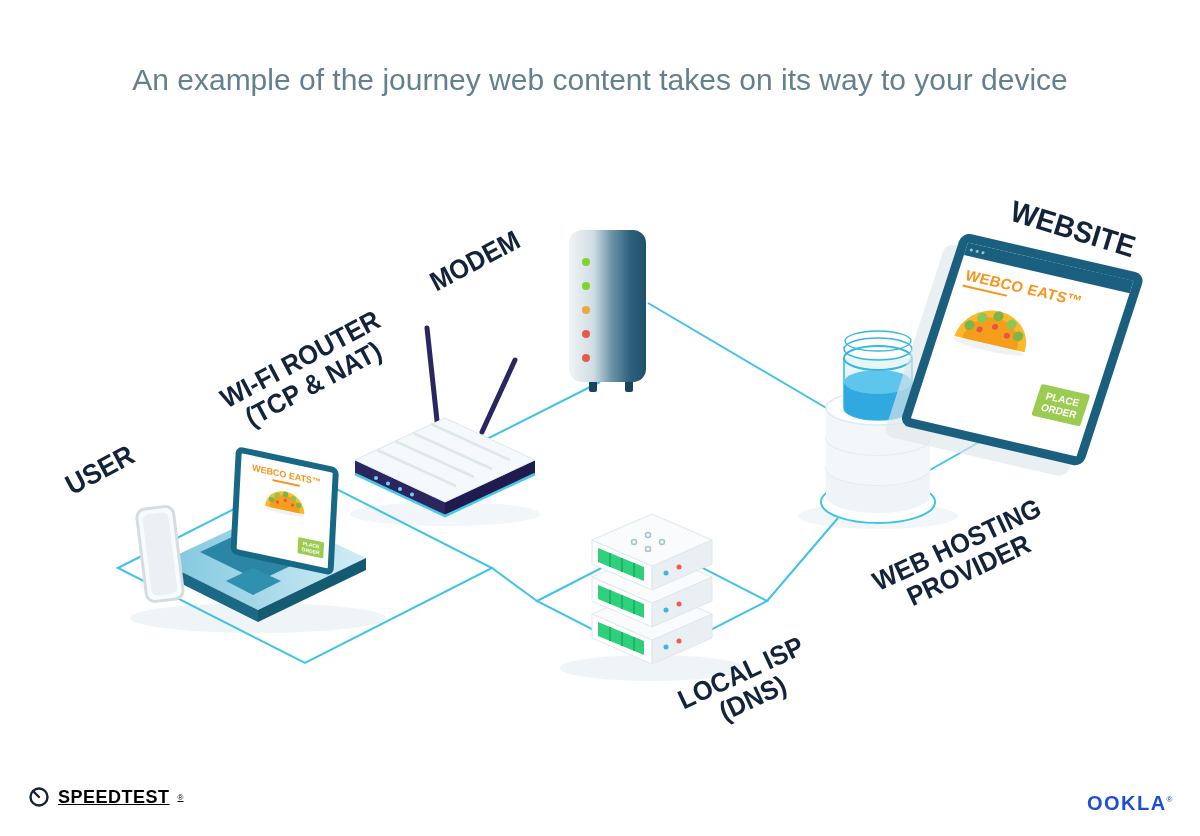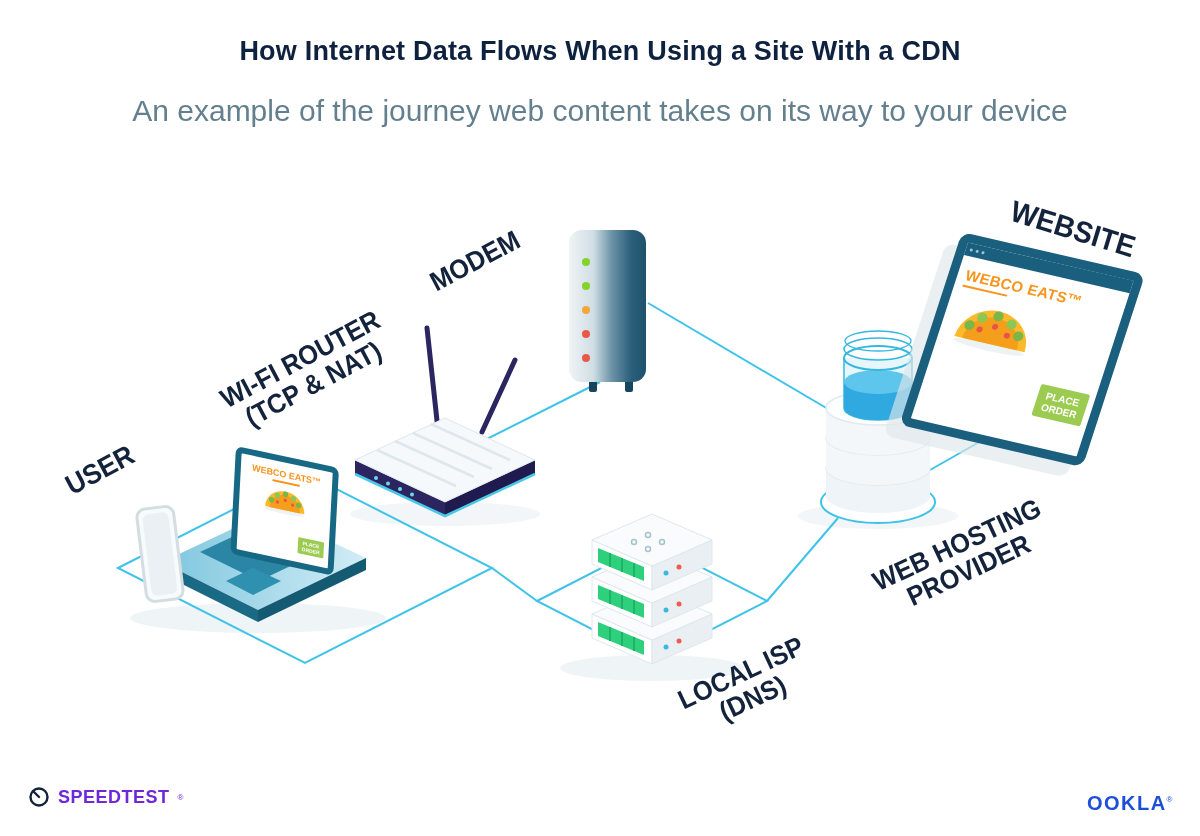--- a/index.html
+++ b/index.html
@@ -52,33 +52,32 @@
   .ww-body { position:relative; height:calc(100% - 13px); padding:10px 8px 0; }
   .ww-brand { color:#f7941d; font-weight:800; font-size:15px; letter-spacing:.3px; white-space:nowrap; }
   .ww-underline { width:46px; height:2px; background:#f7941d; border-radius:2px; margin-top:2px; }
   .ww-taco { width:84px; height:50px; margin:8px 0 0 2px; display:block; }
   .ww-order { position:absolute; right:6px; bottom:30px; background:#9ccb52; color:#fff;
       font-weight:700; font-size:10px; line-height:1.15; text-align:center; padding:5px 7px;
       border-radius:2px; display:flex; flex-direction:column; }
 
   
   .speedtest-logo { position:absolute; left:28px; top:786px; z-index:6; display:flex;
-      align-items:center; gap:8px; color:#6d28d9; }
+      align-items:center; gap:8px; color:#000000;text-decoration:underline; }
   .st-text { font-size:18px; font-weight:800; letter-spacing:.5px; }
   .logo-mark { font-size:8px; vertical-align:super; font-weight:400; }
   .ookla-logo { position:absolute; right:26px; top:792px; z-index:6; font-size:20px;
       font-weight:800; letter-spacing:1.5px; color:#1d4ed8; }
 </style>
 </head>
 <body>
 
 <div class="canvas">
 
   <header class="header">
-    <h1>How Internet Data Flows When Using a Site With a CDN</h1>
     <p>An example of the journey web content takes on its way to your device</p>
   </header>
 
   <svg class="diagram" width="1200" height="836" viewBox="0 0 1200 836">
     <defs>
       <linearGradient id="modemGrad" x1="0" y1="0" x2="1" y2="0">
         <stop offset="0" stop-color="#f0f4f6"></stop>
         <stop offset="0.32" stop-color="#cfdde4"></stop>
         <stop offset="0.55" stop-color="#6d94a8"></stop>
         <stop offset="0.8" stop-color="#2c607b"></stop>

